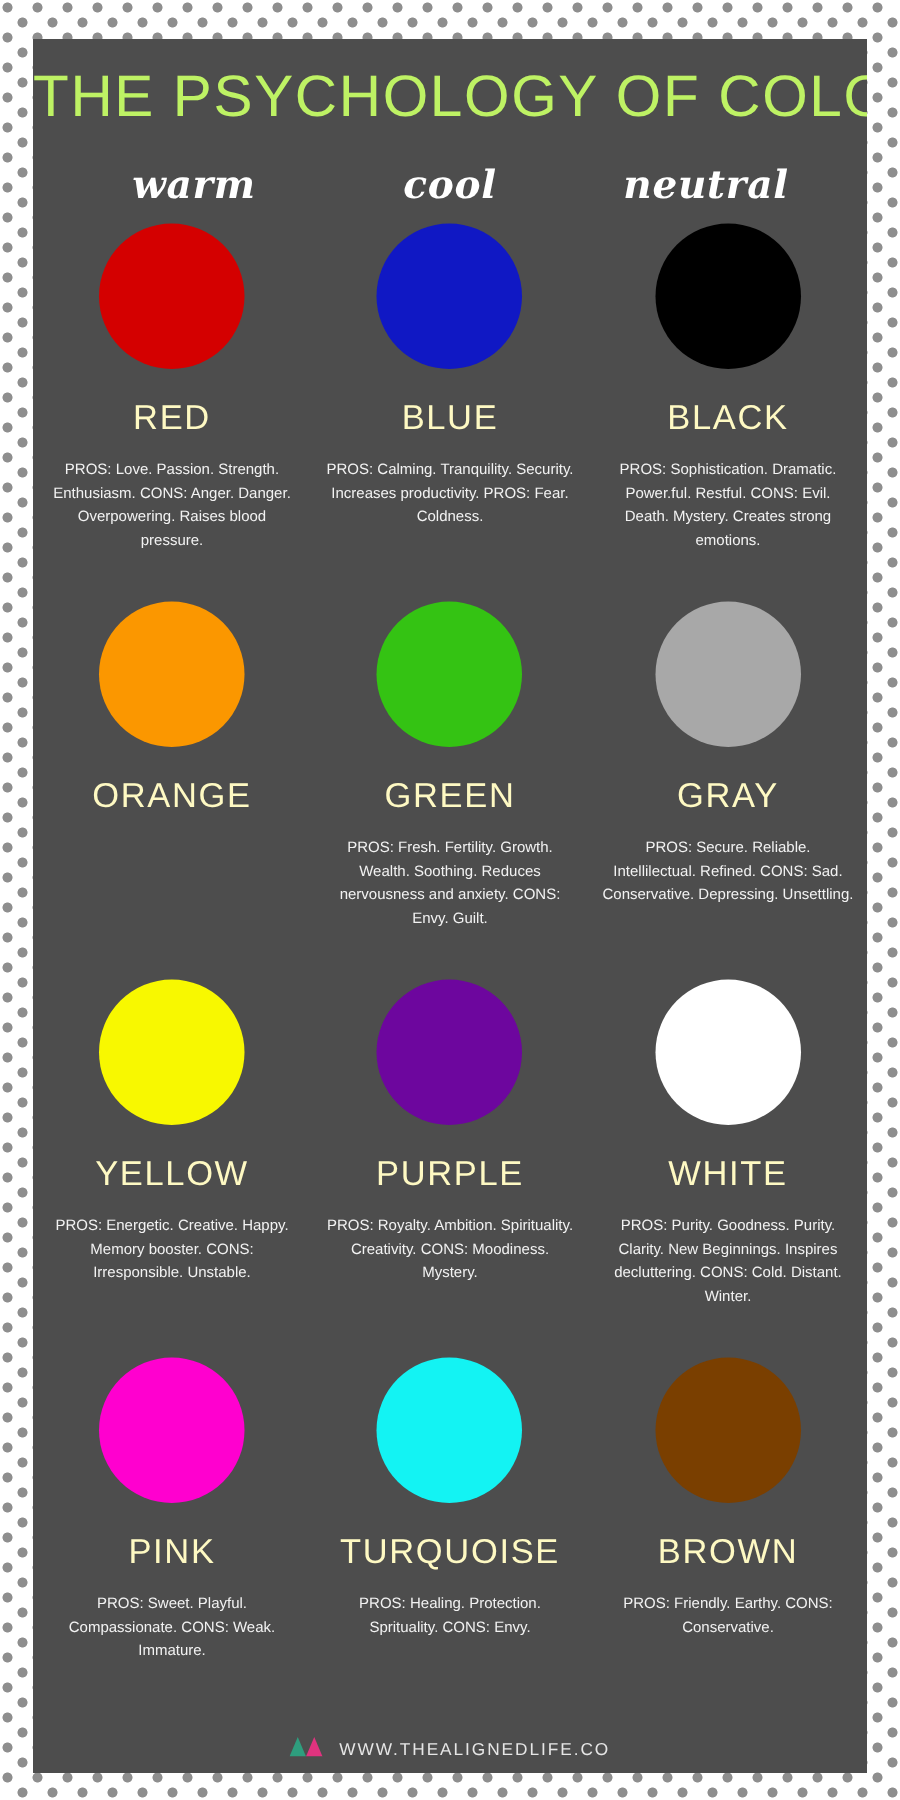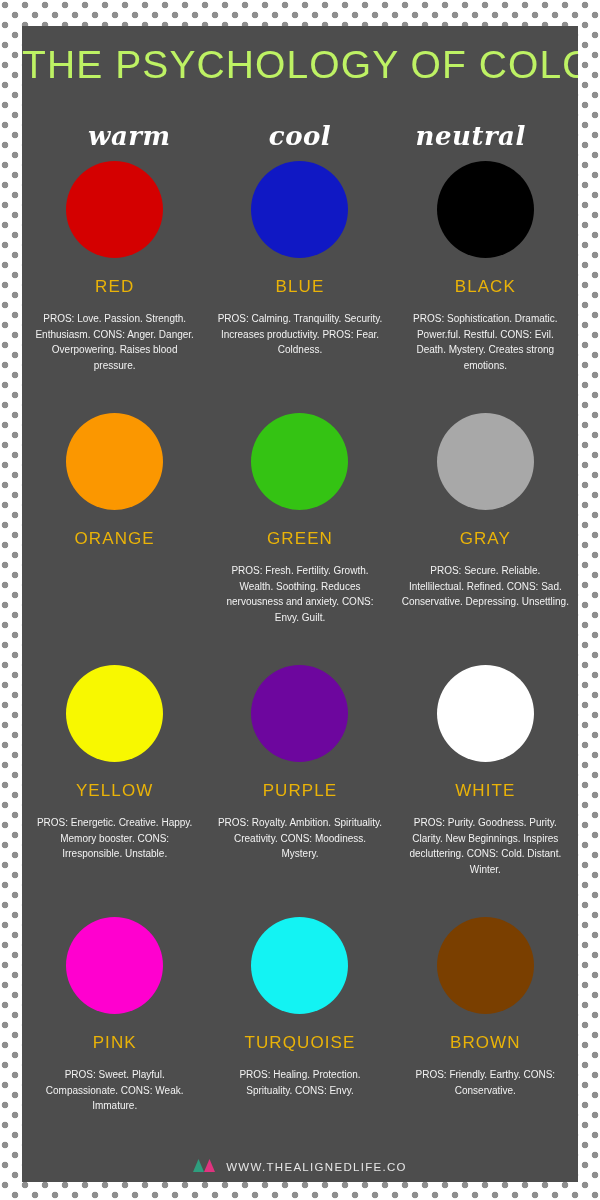--- a/index.html
+++ b/index.html
@@ -48,21 +48,21 @@
     letter-spacing: 1.1px;
     padding-top: 17px;
     margin: 0;
     white-space: nowrap;
     font-family: "Liberation Sans", sans-serif;
   }
 
   
   .categories {
     display: flex;
-    margin-top: 34px;
+    margin-top: 22px;
     padding: 0 22px;
   }
   .category {
     flex: 1;
     text-align: center;
     color: #ffffff;
     font-size: 26px;
     font-style: italic;
     font-weight: 700;
     font-family: "DejaVu Serif", serif;
@@ -89,22 +89,22 @@
   }
 
   .swatch {
     width: 97px;
     height: 97px;
     border-radius: 50%;
     flex: none;
   }
 
   .color-name {
-    color: #eab308;
-    font-size: 17px;
+    color: #fef9c3;
+    font-size: 23px;
     letter-spacing: 1.1px;
     margin-top: 19px;
     text-align: center;
     font-weight: 400;
     white-space: nowrap;
   }
 
   .color-desc {
     color: #f2f2f2;
     font-size: 10px;

